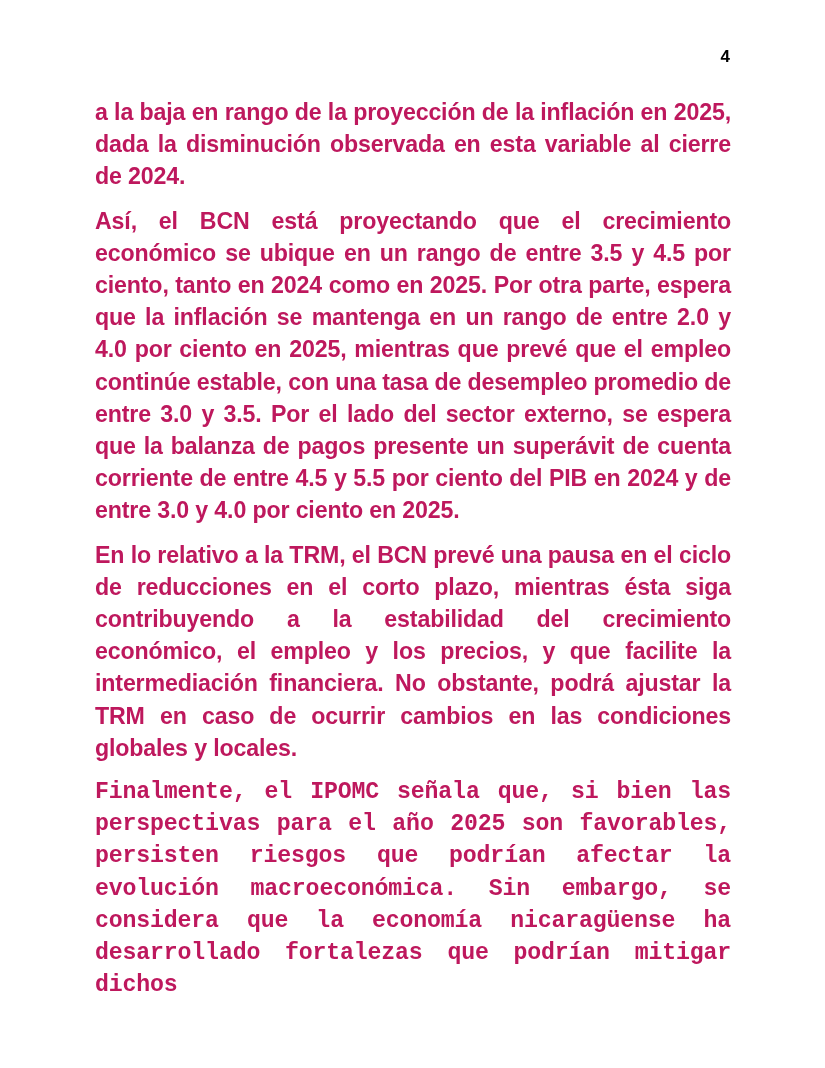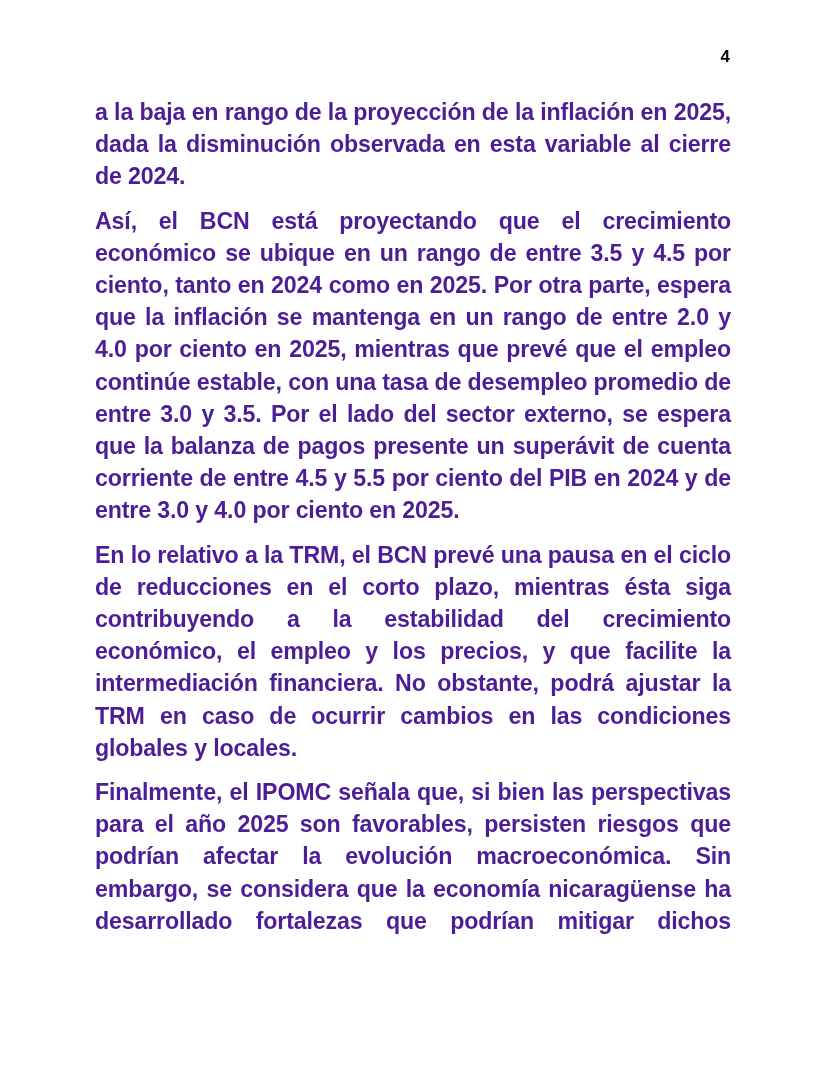--- a/index.html
+++ b/index.html
@@ -48,26 +48,27 @@
 
   .paragraph {
     margin: 0 0 12px 0;
     font-size: 23.2px;
     line-height: 32.2px;
     font-weight: 700;
     text-align: justify;
     text-justify: inter-word;
     letter-spacing: -0.15px;
     word-spacing: 0px;
-    color: #4c1d95;
+    color: #be185d;
     -webkit-font-smoothing: none;
   }
 
   .paragraph:last-child {
     margin-bottom: 8px;
+    font-family: Liberation Mono, monospace;
   }
 
   
   .paragraph.continues {
     text-align-last: justify;
   }
 </style>
 </head>
 <body>
 

